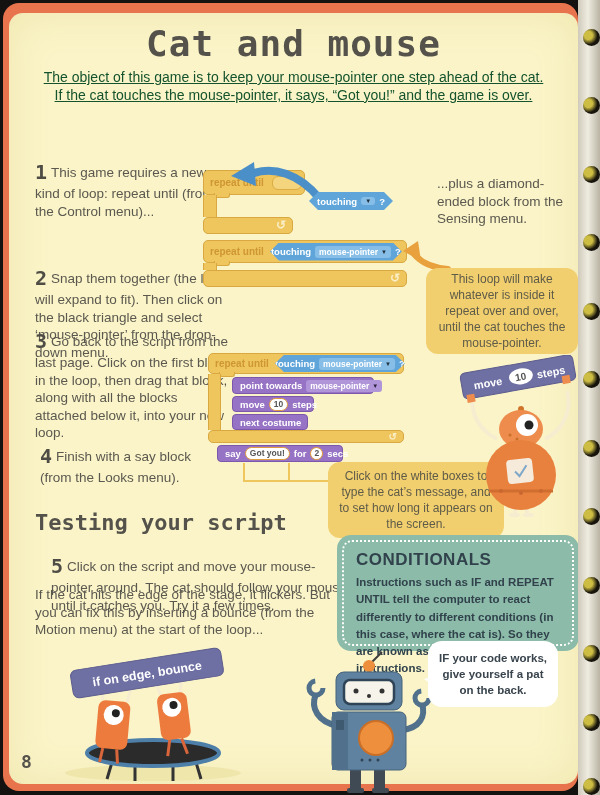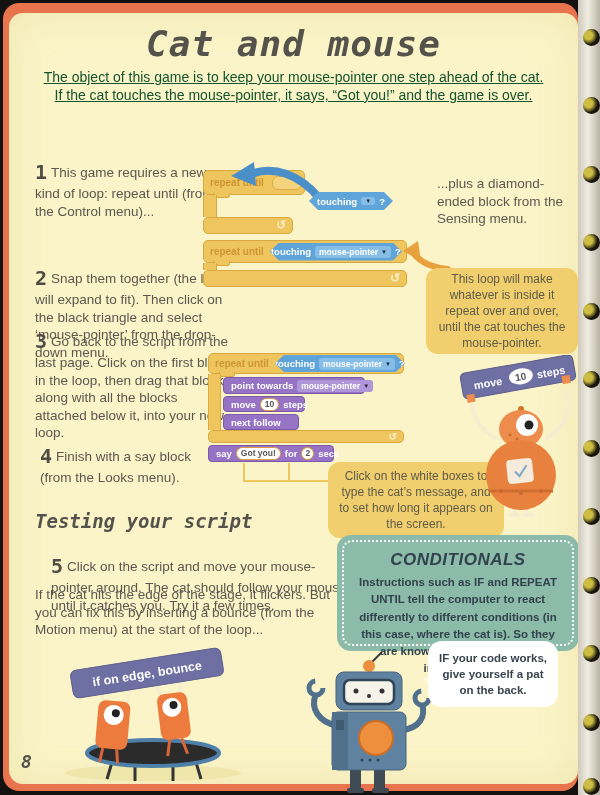--- a/index.html
+++ b/index.html
@@ -8,21 +8,21 @@
   .root{position:relative;width:600px;height:795px;}
   .backing{position:absolute;left:3px;top:3px;width:575px;height:788px;
            background:#E8744E;border-radius:16px;}
   .binding{position:absolute;right:0;top:0;width:22px;height:795px;
            background:linear-gradient(90deg,#cfcabb,#efece0 45%,#b9b4a4);}
   .hole{position:absolute;width:17px;height:17px;border-radius:50%;
         background:radial-gradient(circle at 32% 38%,#cdbd42 0 26%,#17140c 58%);}
   .page{position:absolute;left:9px;top:13px;width:569px;height:771px;
         background:#FAF4C8;border-radius:14px;
         box-shadow:inset 0 0 40px rgba(200,170,60,.18);}
-  .pixel{font-family:"DejaVu Sans Mono",monospace;font-weight:bold;color:#54524B;font-style:italic;}
+  .pixel{font-family:"DejaVu Sans Mono",monospace;font-weight:bold;color:#54524B;}
   .abs{position:absolute;box-sizing:border-box;}
   .title{left:0;top:10px;width:569px;text-align:center;font-size:36px;letter-spacing:1px;}
   .intro{left:32px;top:56px;width:505px;text-align:center;font-size:14px;
          line-height:1.28;color:#14532d;text-decoration:underline;}
   .step{font-size:13.5px;line-height:1.3;color:#5B584F;}
   .step .bold,.note .bold{font-weight:normal;}
   .stepnum{font-family:"DejaVu Sans Mono",monospace;font-weight:bold;font-size:20px;
            color:#4E4C45;margin-right:4px;vertical-align:-2px;}
   .note{font-size:13.5px;line-height:1.3;color:#5B584F;}
   
@@ -33,36 +33,36 @@
            border-radius:0 0 3px 3px;}
   .ctext{color:#CE9733;font-weight:bold;font-size:10px;padding:0 6px;white-space:nowrap;}
   .hex{background:#5FA5DA;display:flex;align-items:center;justify-content:center;gap:4px;
        clip-path:polygon(9px 0,calc(100% - 9px) 0,100% 50%,calc(100% - 9px) 100%,9px 100%,0 50%);
        color:#fff;font-weight:bold;font-size:9.5px;white-space:nowrap;}
   .dd{background:#86BEE8;border-radius:3px;color:#fff;font-weight:bold;font-size:8.5px;
       padding:1px 4px;display:inline-flex;align-items:center;gap:3px;white-space:nowrap;}
   .dd .tri{color:#20303C;font-size:6px;}
   .purple{background:#9673C4;border:1px solid #7C57AB;border-radius:4px;color:#fff;
           font-weight:bold;font-size:9.5px;display:flex;align-items:center;gap:4px;
-          padding:0 7px;white-space:nowrap;}
+          padding:0 7px;white-space:nowrap;margin-left:9px;}
   .pdd{background:#B095D8;border-radius:3px;font-size:8.5px;padding:1px 4px;
        display:inline-flex;align-items:center;gap:3px;}
   .pdd .tri{color:#2E2140;font-size:6px;}
   .oval{background:#fff;border:1.5px solid #E09B3C;border-radius:9px;color:#555;
         font-size:8.5px;font-weight:bold;padding:0 4px;line-height:11px;}
   .loopglyph{position:absolute;right:6px;top:0;color:#F9EEC6;font-size:12px;font-weight:bold;}
   .yline{position:absolute;background:#EFC55E;}
   
   .tip{background:#F2CF6E;border-radius:12px;color:#5E5B49;font-size:12px;
        line-height:1.35;text-align:center;display:flex;align-items:center;
        justify-content:center;padding:6px 10px;}
   .cond{background:#8CBCA9;border-radius:14px;}
   .cond .inner{position:absolute;left:5px;top:5px;right:5px;bottom:5px;
        border:2px dotted #fff;border-radius:10px;padding:8px 12px 6px;
-       text-align:center;color:#31424C;}
+       text-align:left;color:#31424C;}
   .cond h3{margin:0 0 4px;font-size:17px;letter-spacing:.5px;color:#31424C;
        font-family:"Liberation Sans",sans-serif;}
   .cond p{margin:0;font-size:11.5px;font-weight:bold;line-height:1.5;}
   .speech{background:#fff;border-radius:14px;color:#39444D;font-size:11.5px;
        font-weight:bold;line-height:1.4;text-align:center;display:flex;
        align-items:center;justify-content:center;padding:6px 10px;}
   .speech:before{content:"";position:absolute;left:-12px;top:34px;border:8px solid transparent;
        border-right:14px solid #fff;border-top-width:4px;border-bottom-width:10px;}
   .pagenum{font-size:18px;}
 </style>
@@ -155,21 +155,21 @@
             <span>mouse-pointer</span>
             <span class="tri">▼</span>
           </span>
       </div>
       <div class="abs purple" style="left:15px;top:43px;width:82px;height:16px">
         <span>move</span>
         <span class="oval">10</span>
         <span>steps</span>
       </div>
       <div class="abs purple" style="left:15px;top:61px;width:76px;height:16px">
-        <span>next follow</span>
+        <span>next costume</span>
       </div>
       <div class="abs goldbar" style="left:0;top:77px;width:196px;height:13px">
         <span class="loopglyph" style="font-size:10px">↺</span>
       </div>
     </div>
 
     <div class="abs purple" style="left:199px;top:432px;width:126px;height:17px">
       <span>say</span>
       <span class="oval">Got you!</span>
       <span>for</span>
@@ -209,21 +209,21 @@
       <path d="M34,136 H98" stroke="#D06E30" stroke-width="3"></path>
       <circle cx="46" cy="136" r="2" fill="#C96731"></circle>
       <circle cx="66" cy="138" r="2" fill="#C96731"></circle>
       <circle cx="86" cy="136" r="2" fill="#C96731"></circle>
       <g transform="rotate(-6 65 116)">
         <rect x="52" y="104" width="26" height="24" rx="4" fill="#F6EADB"></rect>
         <path d="M60,116 l4,5 l8,-10" stroke="#7FA8C8" stroke-width="2" fill="none"></path>
       </g>
     </svg>
 
-    <div class="abs pixel" style="left:26px;top:497px;font-size:19px">Testing your script</div>
+    <div class="abs pixel" style="left:26px;top:497px;font-size:22px">Testing your script</div>
     <p class="abs step" style="left:26px;top:524px;width:304px;margin:16px"><span class="stepnum">5</span><span><span>Click on the script and move your mouse-pointer around. The cat should follow your mouse until it catches you. Try it a few times.</span></span></p>
     <p class="abs step" style="left:26px;top:573px;width:300px;margin:0"><span><span>If the cat hits the edge of the </span><span class="bold">stage</span><span>, it flickers. But you can fix this by inserting a </span><span class="bold">bounce</span><span> (from the </span><span class="bold">Motion</span><span> menu) at the start of the loop...</span></span></p>
 
     <div class="abs cond" style="left:328px;top:522px;width:242px;height:116px">
       <div class="inner">
         <h3 class="pixel" style="color:#31424C">CONDITIONALS</h3>
         <p>Instructions such as IF and REPEAT UNTIL tell the computer to react differently to different conditions (in this case, where the cat is). So they are known as CONDITIONAL instructions.</p>
       </div>
     </div>
 

